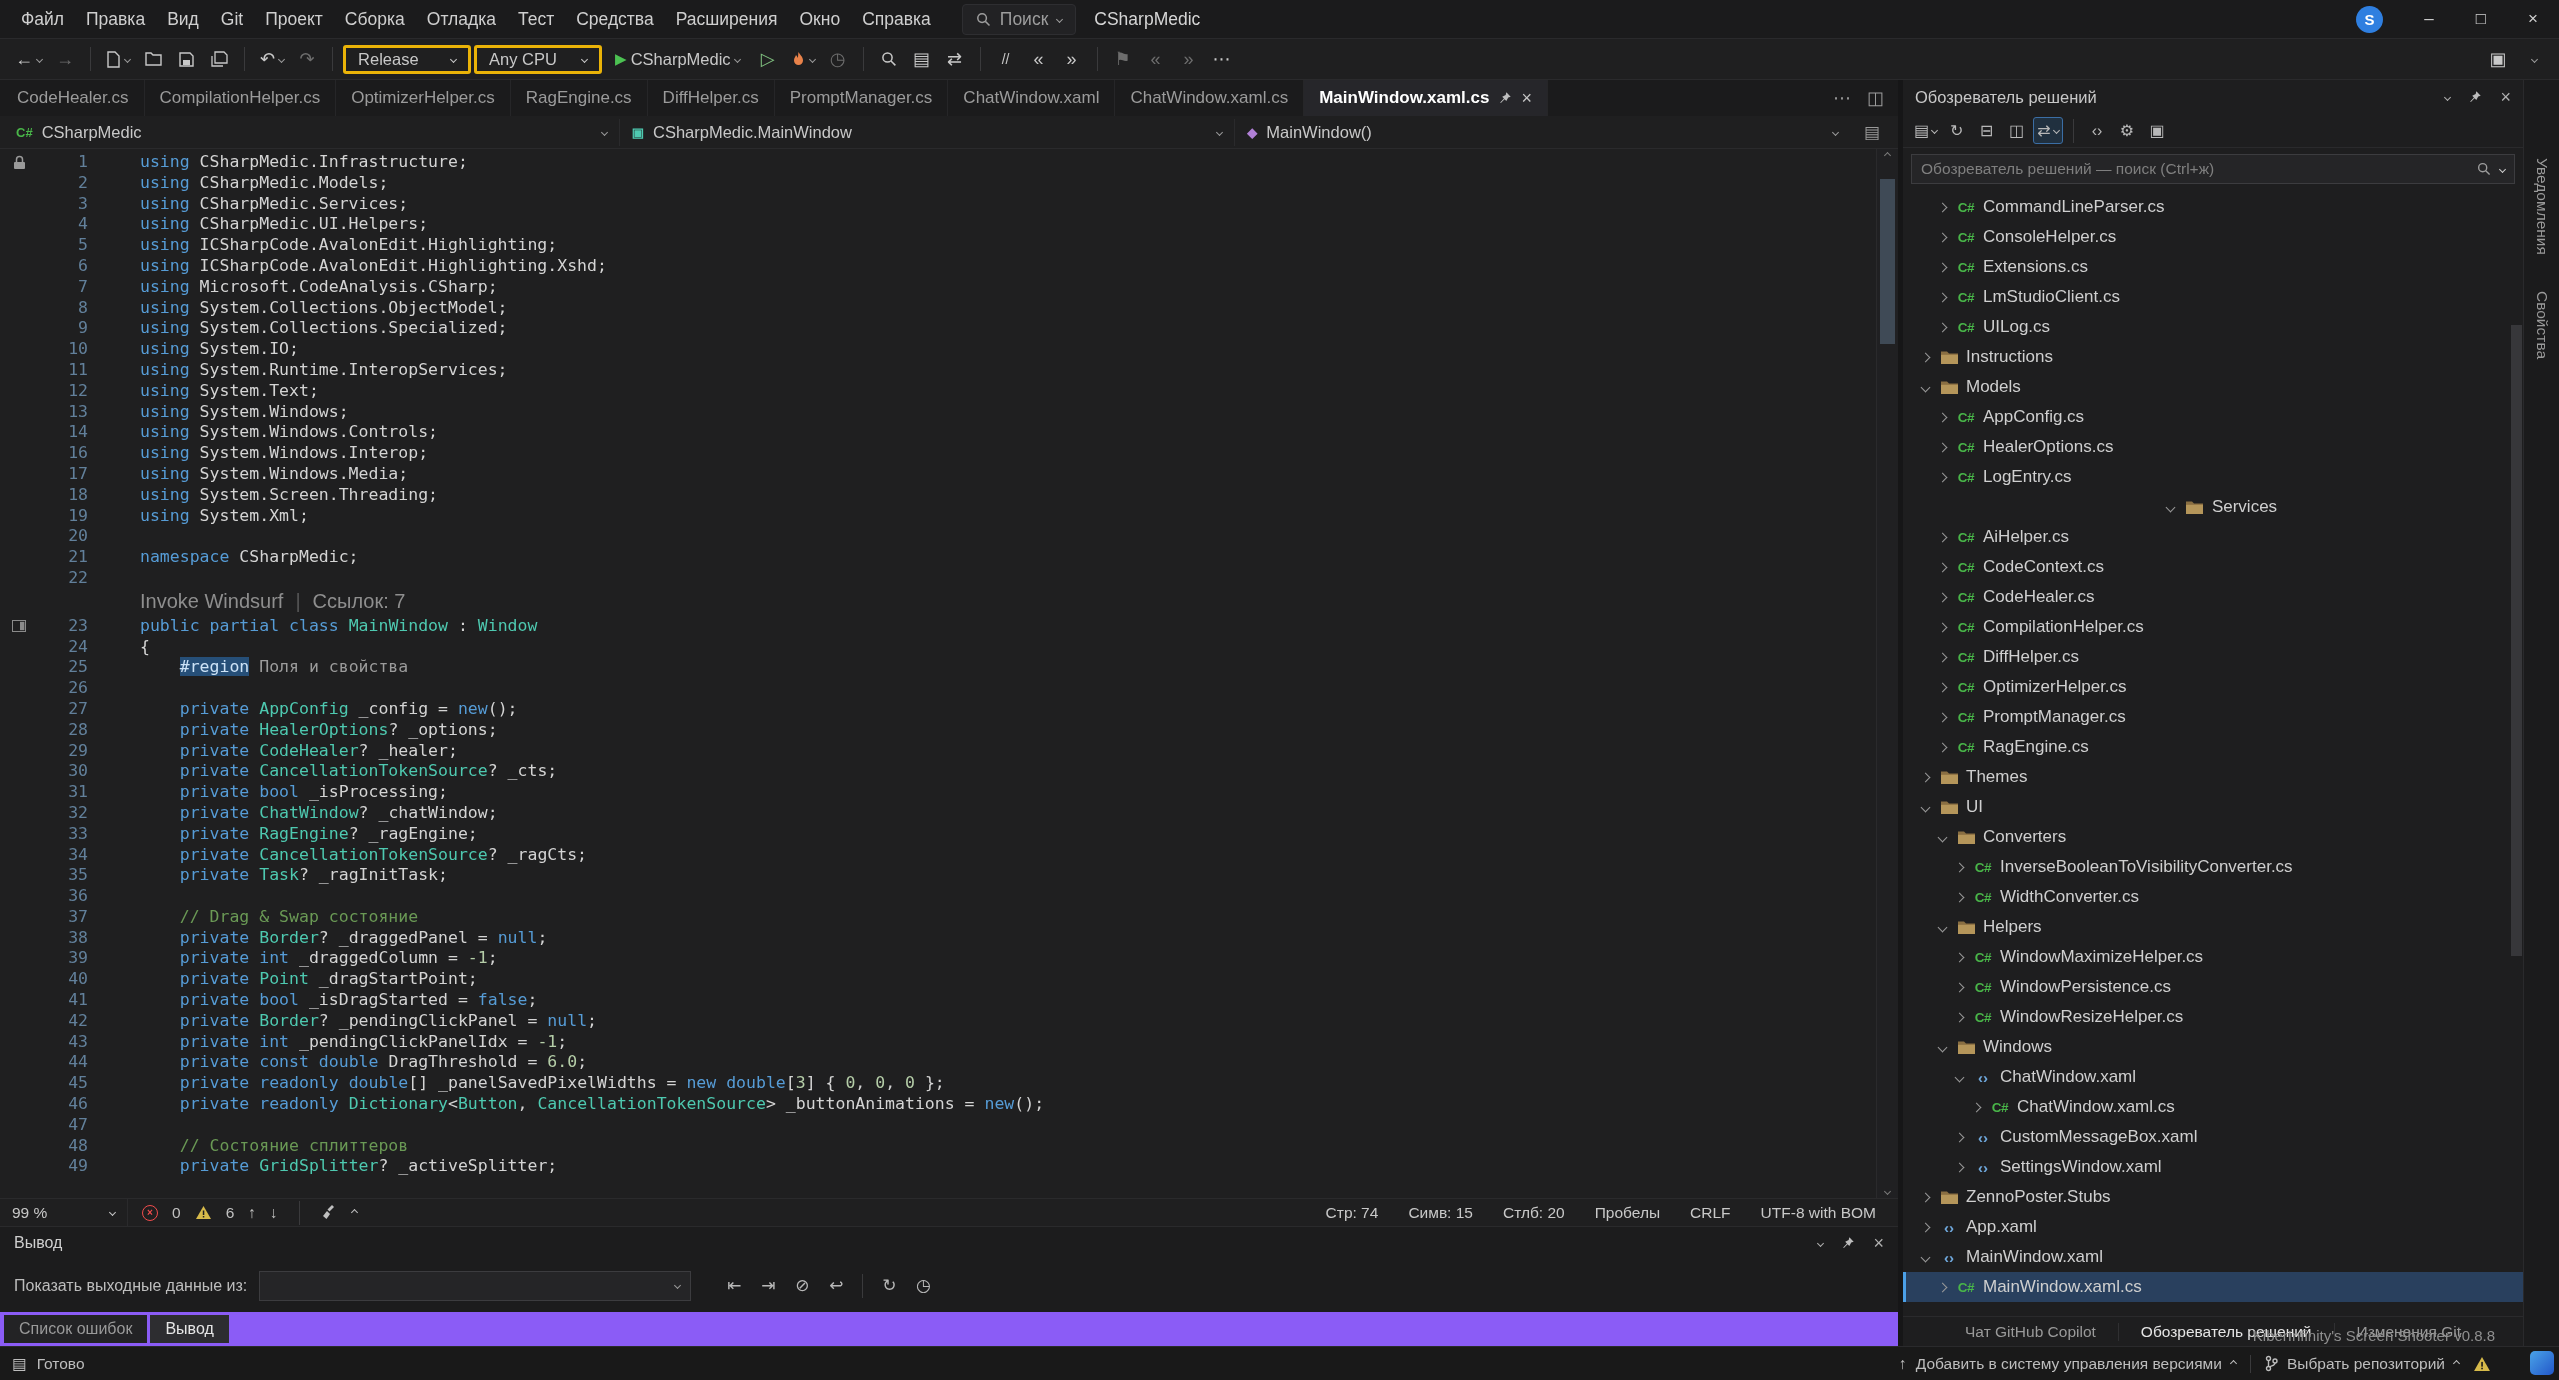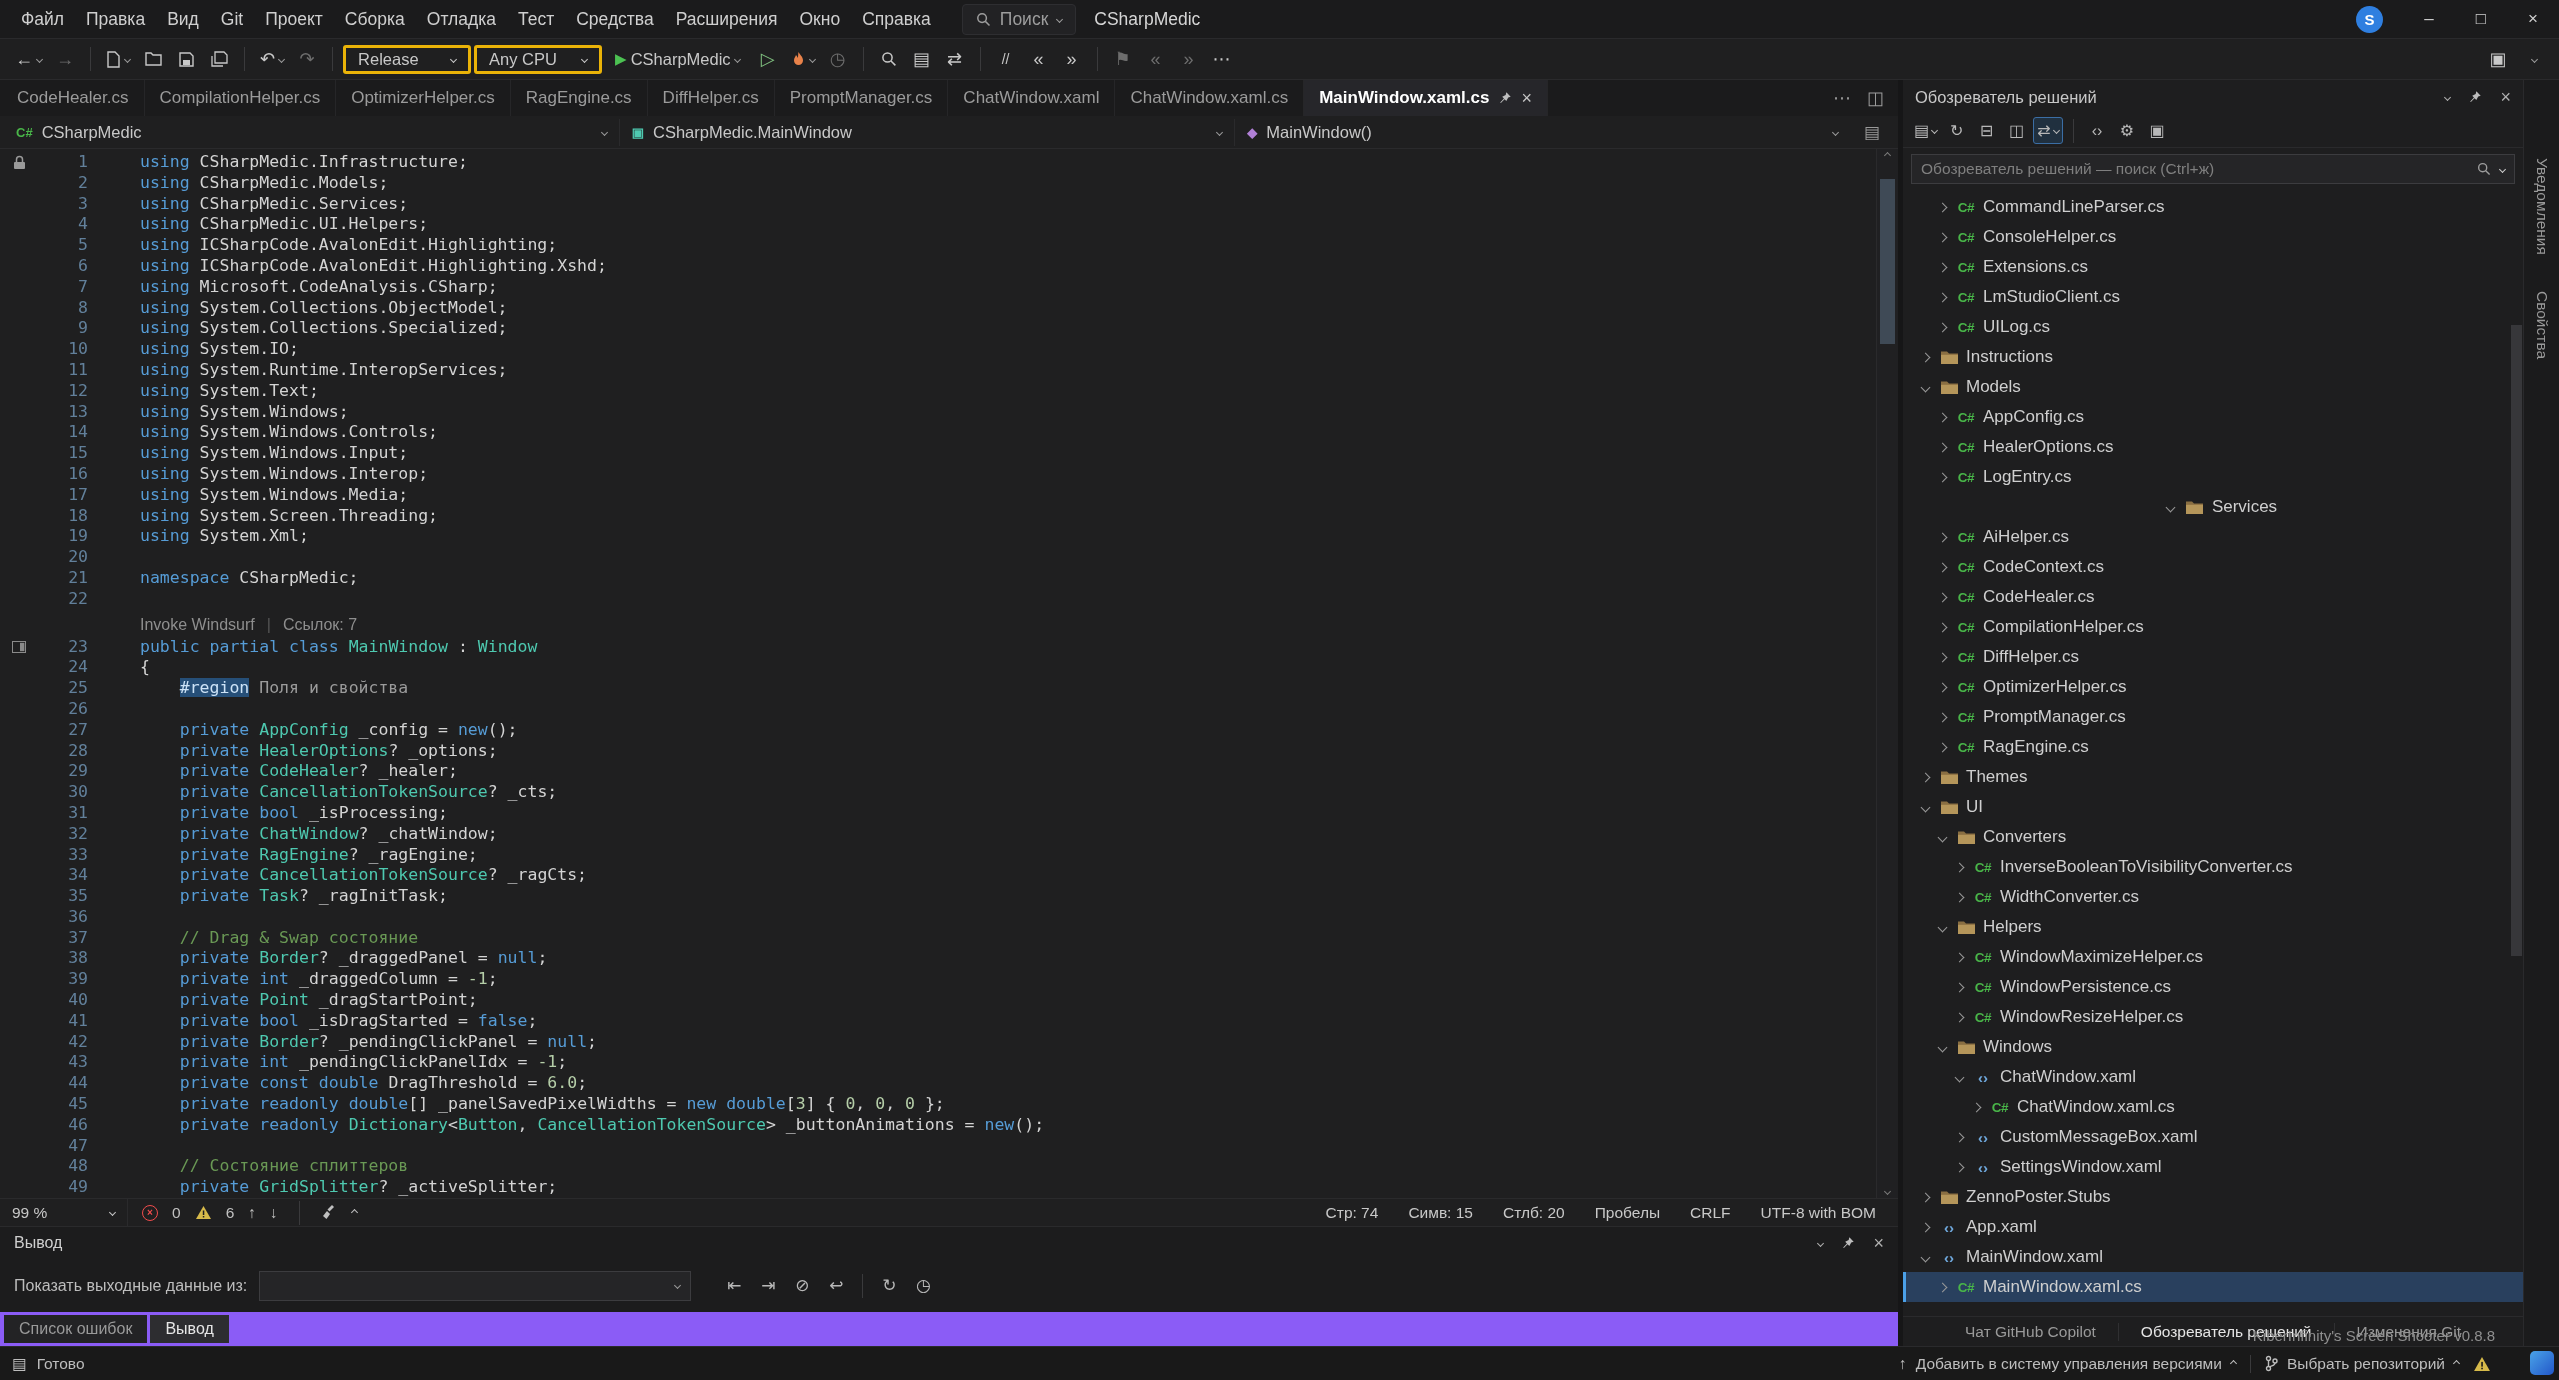--- a/index.html
+++ b/index.html
@@ -66,21 +66,21 @@
   .editor-wrap{ flex:1; display:flex; min-height:0; background:#1f1f20; }
   #code-lines{ flex:1; overflow:hidden; padding-top:3px;
     font-family:"DejaVu Sans Mono", monospace; font-size:16.5px; }
   .code-line{ display:flex; height:20.8px; line-height:20.8px; white-space:pre; }
   .g-ico{ width:38px; display:flex; align-items:center; justify-content:center; flex:none; }
   .l-num{ width:50px; text-align:right; color:#62809b; flex:none; }
   .code-text{ padding-left:52px; }
   .tk-k{ color:#569cd6; } .tk-t{ color:#4ec9b0; } .tk-p{ color:#d4d4d4; }
   .tk-c{ color:#6a9955; } .tk-n{ color:#b5cea8; } .tk-d{ color:#9b9b9b; }
   .tk-s{ color:#cde3f7; background:#264f78; }
-  .codelens{ height:27px; padding-left:140px; color:#8e8e8e; font-size:16px;
+  .codelens{ height:27px; padding-left:140px; color:#8e8e8e; font-size:20px;
     font-family:"Liberation Sans", sans-serif; display:flex; gap:12px; align-items:flex-end; padding-bottom:3px; }
   .cl-sep{ color:#565656; }
 
   .vscroll{ width:22px; background:#202022; border-left:1px solid #2a2a2c; position:relative; flex:none; }
   .vscroll .arr{ position:absolute; left:0; right:0; display:flex; justify-content:center; color:#7a7a7a; }
   .vthumb{ position:absolute; left:3px; right:3px; top:30px; height:165px; background:#3f4a56; }
 
   
   .ed-status{ height:28px; display:flex; align-items:center; background:#1f1f20; border-top:1px solid #2a2a2c;
     font-size:15.5px; color:#c0c0c0; flex:none; }
@@ -350,21 +350,20 @@
             <div class="code-line"><span class="g-ico"></span><span class="l-num">5</span><span class="code-text"><span class="tk-k">using</span><span class="tk-p"> ICSharpCode.AvalonEdit.Highlighting;</span></span></div>
             <div class="code-line"><span class="g-ico"></span><span class="l-num">6</span><span class="code-text"><span class="tk-k">using</span><span class="tk-p"> ICSharpCode.AvalonEdit.Highlighting.Xshd;</span></span></div>
             <div class="code-line"><span class="g-ico"></span><span class="l-num">7</span><span class="code-text"><span class="tk-k">using</span><span class="tk-p"> Microsoft.CodeAnalysis.CSharp;</span></span></div>
             <div class="code-line"><span class="g-ico"></span><span class="l-num">8</span><span class="code-text"><span class="tk-k">using</span><span class="tk-p"> System.Collections.ObjectModel;</span></span></div>
             <div class="code-line"><span class="g-ico"></span><span class="l-num">9</span><span class="code-text"><span class="tk-k">using</span><span class="tk-p"> System.Collections.Specialized;</span></span></div>
             <div class="code-line"><span class="g-ico"></span><span class="l-num">10</span><span class="code-text"><span class="tk-k">using</span><span class="tk-p"> System.IO;</span></span></div>
             <div class="code-line"><span class="g-ico"></span><span class="l-num">11</span><span class="code-text"><span class="tk-k">using</span><span class="tk-p"> System.Runtime.InteropServices;</span></span></div>
             <div class="code-line"><span class="g-ico"></span><span class="l-num">12</span><span class="code-text"><span class="tk-k">using</span><span class="tk-p"> System.Text;</span></span></div>
             <div class="code-line"><span class="g-ico"></span><span class="l-num">13</span><span class="code-text"><span class="tk-k">using</span><span class="tk-p"> System.Windows;</span></span></div>
             <div class="code-line"><span class="g-ico"></span><span class="l-num">14</span><span class="code-text"><span class="tk-k">using</span><span class="tk-p"> System.Windows.Controls;</span></span></div>
-            <div class="code-line"><span class="g-ico"></span><span class="l-num">15</span><span class="code-text"><span class="tk-k">using</span><span class="tk-p"> System.Windows.Input;</span></span></div>
             <div class="code-line"><span class="g-ico"></span><span class="l-num">16</span><span class="code-text"><span class="tk-k">using</span><span class="tk-p"> System.Windows.Interop;</span></span></div>
             <div class="code-line"><span class="g-ico"></span><span class="l-num">17</span><span class="code-text"><span class="tk-k">using</span><span class="tk-p"> System.Windows.Media;</span></span></div>
             <div class="code-line"><span class="g-ico"></span><span class="l-num">18</span><span class="code-text"><span class="tk-k">using</span><span class="tk-p"> System.Screen.Threading;</span></span></div>
             <div class="code-line"><span class="g-ico"></span><span class="l-num">19</span><span class="code-text"><span class="tk-k">using</span><span class="tk-p"> System.Xml;</span></span></div>
             <div class="code-line"><span class="g-ico"></span><span class="l-num">20</span><span class="code-text"></span></div>
             <div class="code-line"><span class="g-ico"></span><span class="l-num">21</span><span class="code-text"><span class="tk-k">namespace</span><span class="tk-p"> CSharpMedic;</span></span></div>
             <div class="code-line"><span class="g-ico"></span><span class="l-num">22</span><span class="code-text"></span></div>
             <div class="codelens">
               <span>Invoke Windsurf</span>
               <span class="cl-sep">|</span>

